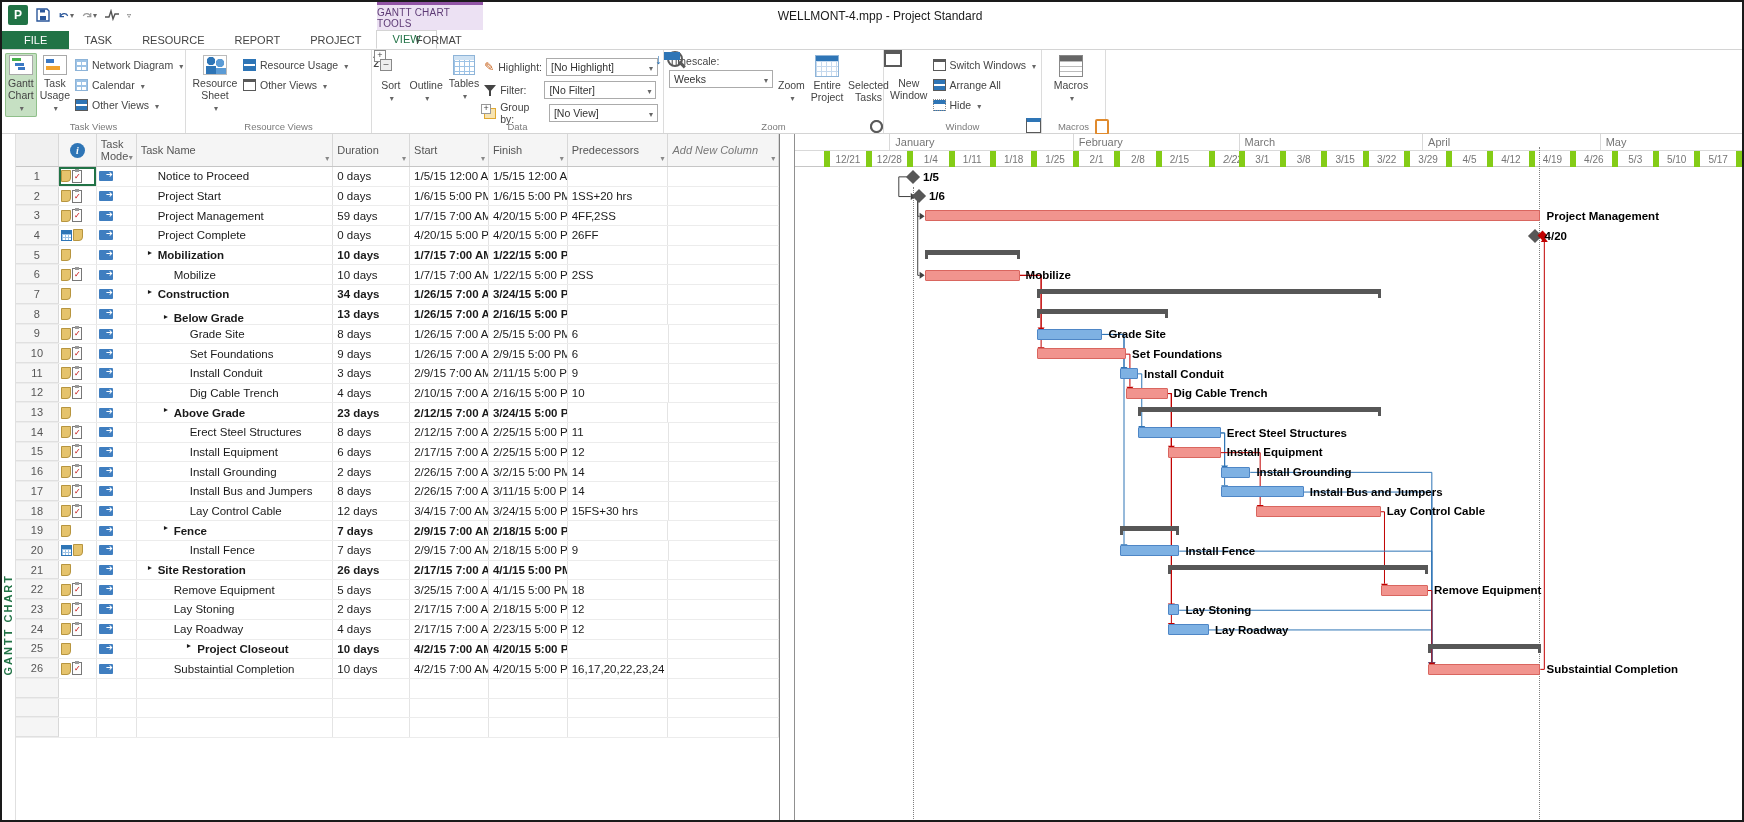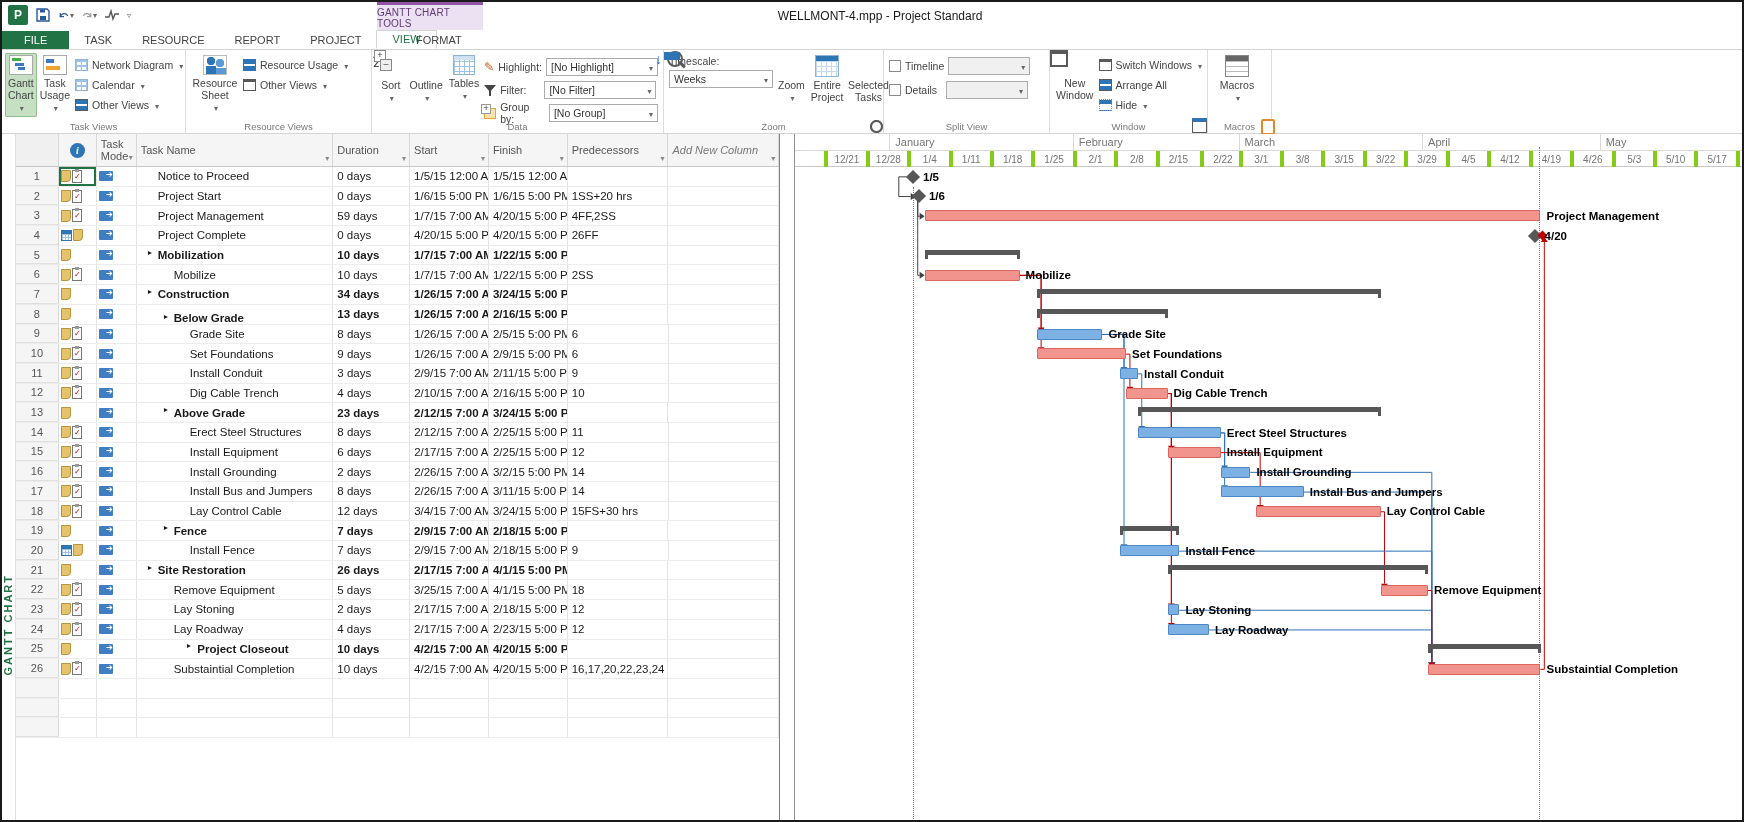--- a/index.html
+++ b/index.html
@@ -122,21 +122,21 @@
   .mode-ic::after { content:"➔"; position:absolute; right:0px; top:-1px; color:#fff; font-size:8px; }
   .tri { display:inline-block; width:9px; margin-right:4px; font-size:8px; color:#1a1a1a; transform:translateY(-1px); }
   .splitter { width:16px; background:#fff; border-left:1px solid #808080; border-right:1px solid #909090; }
   
   .ganttpane { width:949px; position:relative; overflow:hidden; background:#fff; }
   .ghead { height:33px; border-bottom:1px solid #c6c6c6; position:relative; color:#757575; }
   .gmonths { position:absolute; top:0; left:0; right:0; height:17px; border-bottom:1px solid #d9d9d9; }
   .gmonth-label { position:absolute; top:2px; font-size:11px; white-space:nowrap; }
   .gmonth-div { position:absolute; top:0; bottom:0; width:1px; background:#d9d9d9; }
   .gweeks { position:absolute; top:17px; left:0; right:0; height:16px; }
-  .gweek { position:absolute; top:0; height:16px; border-left:4px solid #84cc16; font-size:10px;
+  .gweek { position:absolute; top:0; height:16px; border-left:6px solid #84cc16; font-size:10px;
            display:flex; align-items:center; justify-content:center; color:#757575; }
   .gbody { position:relative; height:656px; }
   .gdotted { position:absolute; width:0; border-left:1px dotted #7f7f7f; }
   .gbar { position:absolute; height:11px; border-radius:1px; }
   .gbar.crit { background:#f1948e; border:1px solid #d9665f; }
   .gbar.norm { background:#7eb1e3; border:1px solid #4e86c6; }
   .gsum { position:absolute; height:5px; background:#575757; }
   .gsumtick { position:absolute; width:3px; height:9px; background:#575757; }
   .gms { position:absolute; width:10px; height:10px; background:#575757; transform:rotate(45deg); }
   .gms.red { background:#c00000; width:7px; height:7px; }
@@ -289,21 +289,21 @@
         <span>Filter:</span>
         <div class="dropfield" style="margin-left:14px">
             <span>[No Filter]</span>
             <span class="caret"></span>
           </div>
       </div>
       <div class="datarow">
         <span class="ic-groupby ic16"></span>
         <span>Group by:</span>
         <div class="dropfield">
-            <span>[No Group]</span>
+            <span>[No View]</span>
             <span class="caret"></span>
           </div>
       </div>
     </div>
     <div class="rgrouplabel">Data</div>
   </div>
 
   <div class="rgroup" style="width:220px">
     <div class="smallstack" style="margin-top:2px">
       <span style="font-size:10.5px;color:#444">Timescale:</span>
@@ -327,41 +327,20 @@
     </div>
     <div class="rbtn big" style="width:44px">
       <div class="ic-selmag"></div>
       <div class="biglblwrap">
           <span>Selected Tasks</span>
         </div>
     </div>
     <div class="rgrouplabel">Zoom</div>
   </div>
 
-  <div class="rgroup" style="width:166px">
-    <div class="smallstack" style="margin-top:4px;gap:6px">
-      <div class="datarow" style="height:18px">
-        <span class="chk"></span>
-        <span>Timeline</span>
-        <div class="dropfield dis">
-            <span></span>
-            <span class="caret"></span>
-          </div>
-      </div>
-      <div class="datarow" style="height:18px">
-        <span class="chk"></span>
-        <span>Details</span>
-        <div class="dropfield dis" style="margin-left:5px">
-            <span></span>
-            <span class="caret"></span>
-          </div>
-      </div>
-    </div>
-    <div class="rgrouplabel">Split View</div>
-  </div>
 
   <div class="rgroup" style="width:158px">
     <div class="rbtn big" style="width:46px">
       <div class="ic-newwin"></div>
       <div class="biglblwrap">
           <span>New Window</span>
         </div>
     </div>
     <div class="smallstack">
       <div class="sbtn">
@@ -958,21 +937,21 @@
       <div class="gweeks">
           <div class="gweek" style="left: 29px; width: 41.44px;">12/21</div>
           <div class="gweek" style="left: 70.44px; width: 41.44px;">12/28</div>
           <div class="gweek" style="left: 111.88px; width: 41.44px;">1/4</div>
           <div class="gweek" style="left: 153.32px; width: 41.44px;">1/11</div>
           <div class="gweek" style="left: 194.76px; width: 41.44px;">1/18</div>
           <div class="gweek" style="left: 236.2px; width: 41.44px;">1/25</div>
           <div class="gweek" style="left: 277.64px; width: 41.44px;">2/1</div>
           <div class="gweek" style="left: 319.08px; width: 41.44px;">2/8</div>
           <div class="gweek" style="left: 360.52px; width: 41.44px;">2/15</div>
-          <div class="gweek" style="left: 405px; width: 41.44px;">2/22</div>
+          <div class="gweek" style="left: 414px; width: 41.44px; font-style: italic;">2/22</div>
           <div class="gweek" style="left: 443.4px; width: 41.44px;">3/1</div>
           <div class="gweek" style="left: 484.84px; width: 41.44px;">3/8</div>
           <div class="gweek" style="left: 526.28px; width: 41.44px;">3/15</div>
           <div class="gweek" style="left: 567.72px; width: 41.44px;">3/22</div>
           <div class="gweek" style="left: 609.16px; width: 41.44px;">3/29</div>
           <div class="gweek" style="left: 650.6px; width: 41.44px;">4/5</div>
           <div class="gweek" style="left: 692.04px; width: 41.44px;">4/12</div>
           <div class="gweek" style="left: 733.48px; width: 41.44px;">4/19</div>
           <div class="gweek" style="left: 774.92px; width: 41.44px;">4/26</div>
           <div class="gweek" style="left: 816.36px; width: 41.44px;">5/3</div>

